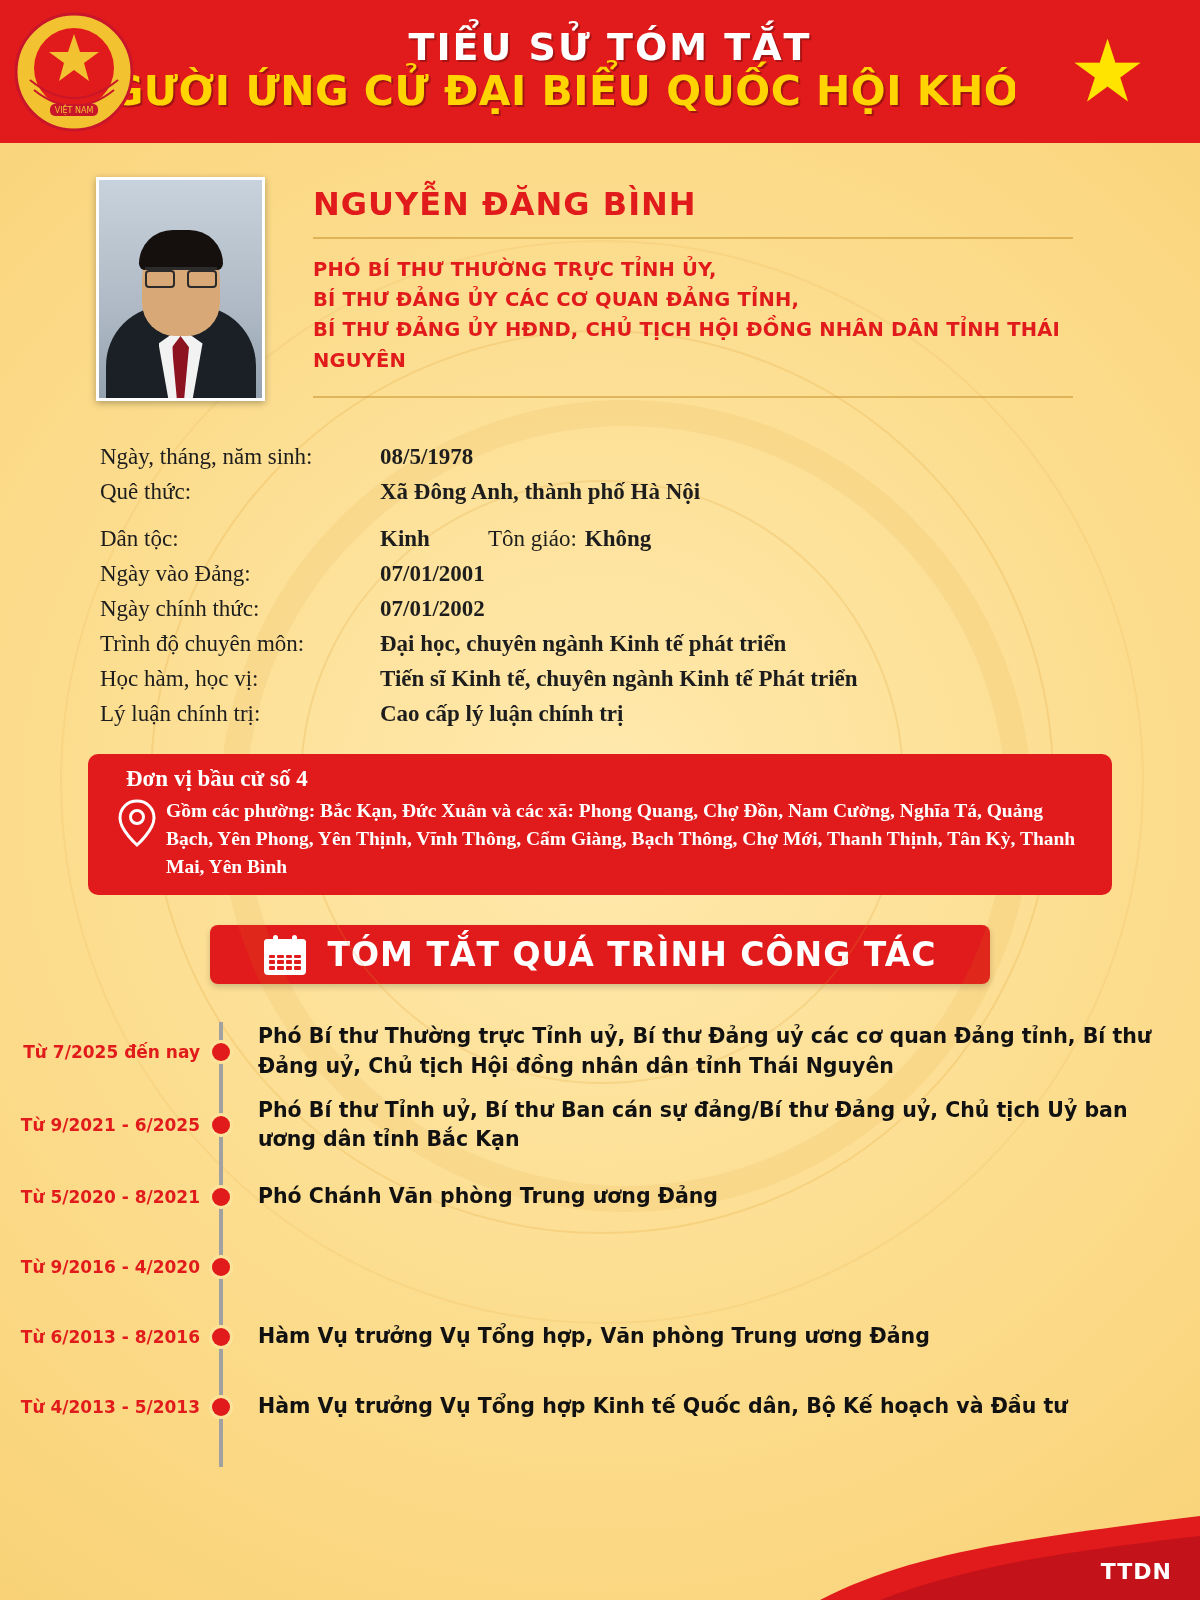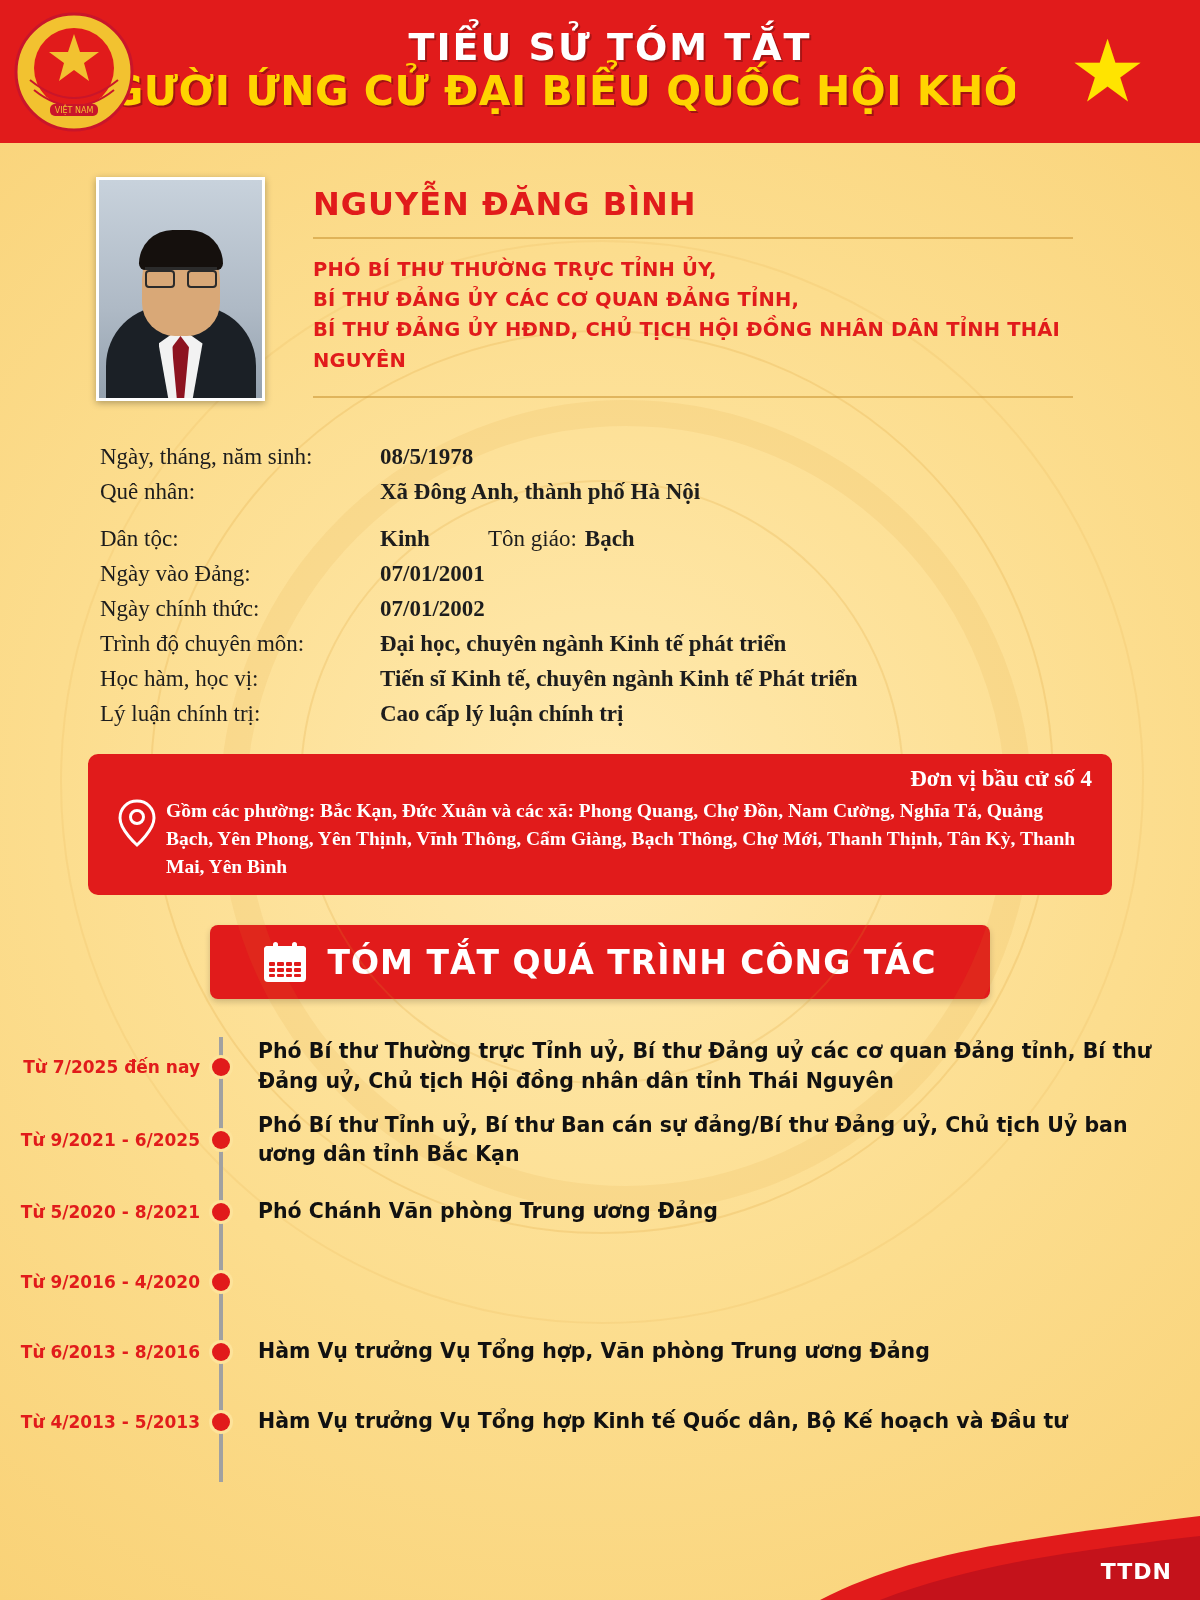--- a/index.html
+++ b/index.html
@@ -192,37 +192,37 @@
     color: #fff;
     padding: 12px 20px 14px 20px;
     display: flex;
     align-items: center;
   }
   .district .pin {
     width: 58px; flex: none; display:flex; align-items:center; justify-content:center;
   }
   .district-body { flex: 1; }
   .district-title {
-    text-align: right;
+    text-align: left;
     font-weight: bold;
     font-size: 23px;
     margin-bottom: 5px;
     margin-left: -40px;
   }
   .district-text {
     font-size: 19.5px;
     font-weight: bold;
     line-height: 1.45;
   }
 
   
   .section-title {
     margin: 30px auto 0 auto;
     width: 780px;
-    height: 74px;
+    height: 59px;
     background: #e11b1b;
     border-radius: 8px;
     display: flex;
     align-items: center;
     justify-content: center;
     gap: 22px;
     box-shadow: 0 3px 6px rgba(0,0,0,0.18);
   }
   .section-title-text {
     font-family: "DejaVu Sans", sans-serif;
@@ -360,28 +360,28 @@
       <div class="rule" style="margin-top:20px;"></div>
     </div>
   </div>
 
   <div class="facts">
     <div class="fact-row">
       <div class="fact-label">Ngày, tháng, năm sinh:</div>
       <div class="fact-value">08/5/1978</div>
     </div>
     <div class="fact-row">
-      <div class="fact-label">Quê nhân:</div>
+      <div class="fact-label">Quê thức:</div>
       <div class="fact-value">Xã Đông Anh, thành phố Hà Nội</div>
     </div>
     <div class="fact-row">
       <div class="fact-label">Dân tộc:</div>
       <div class="fact-value" style="width:108px;">Kinh</div>
       <div class="fact-value2-label" style="margin-left:0;margin-top:12px;">Tôn giáo:</div>
-      <div class="fact-value2">Bạch</div>
+      <div class="fact-value2">Không</div>
     </div>
     <div class="fact-row">
       <div class="fact-label">Ngày vào Đảng:</div>
       <div class="fact-value">07/01/2001</div>
     </div>
     <div class="fact-row">
       <div class="fact-label">Ngày chính thức:</div>
       <div class="fact-value">07/01/2002</div>
     </div>
     <div class="fact-row">

